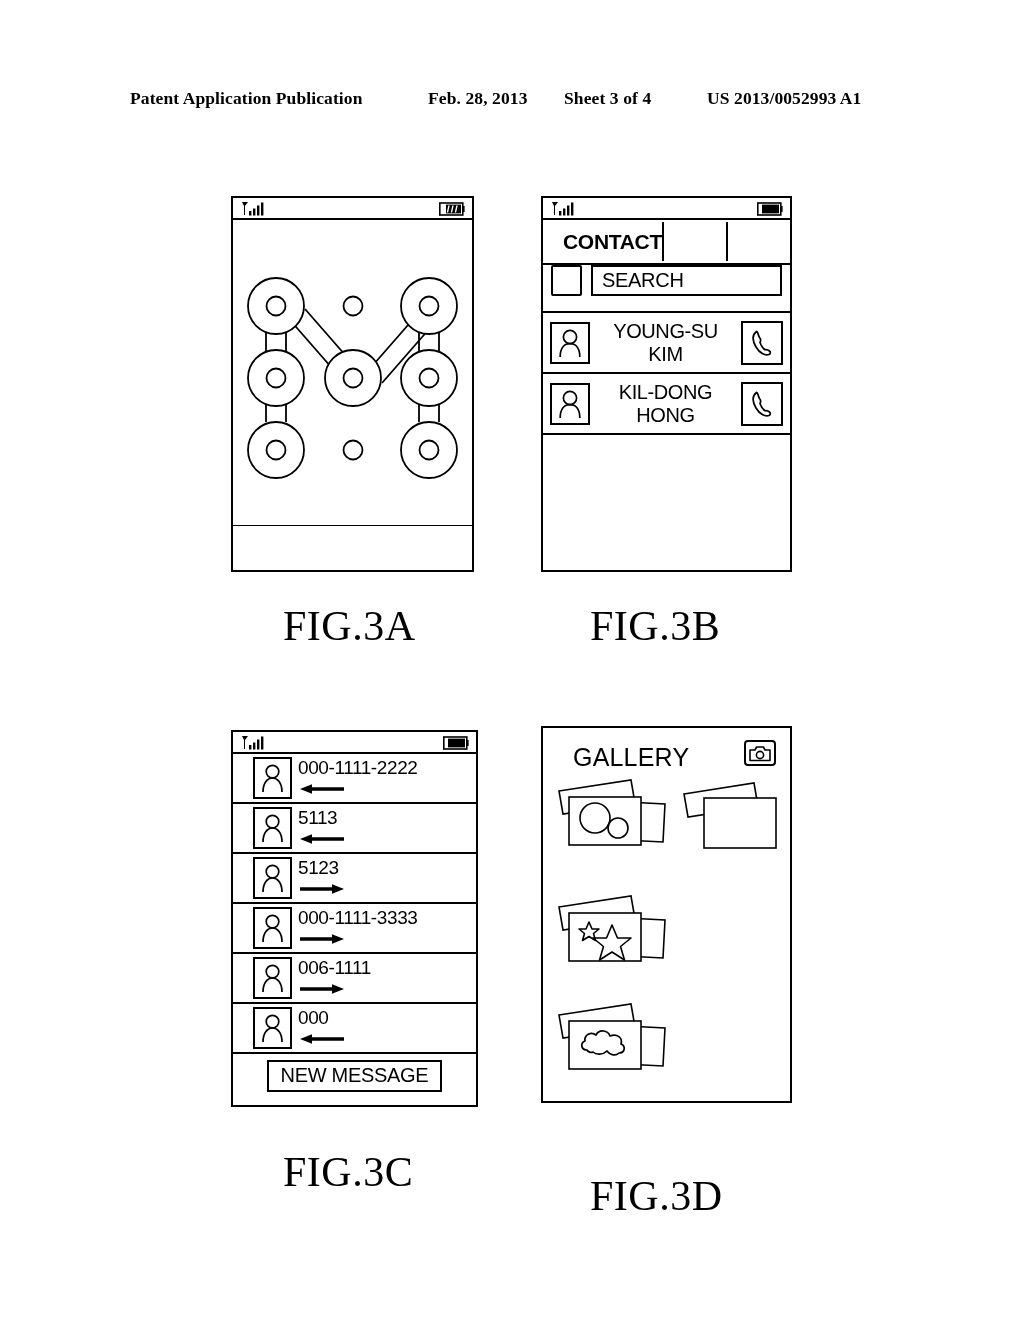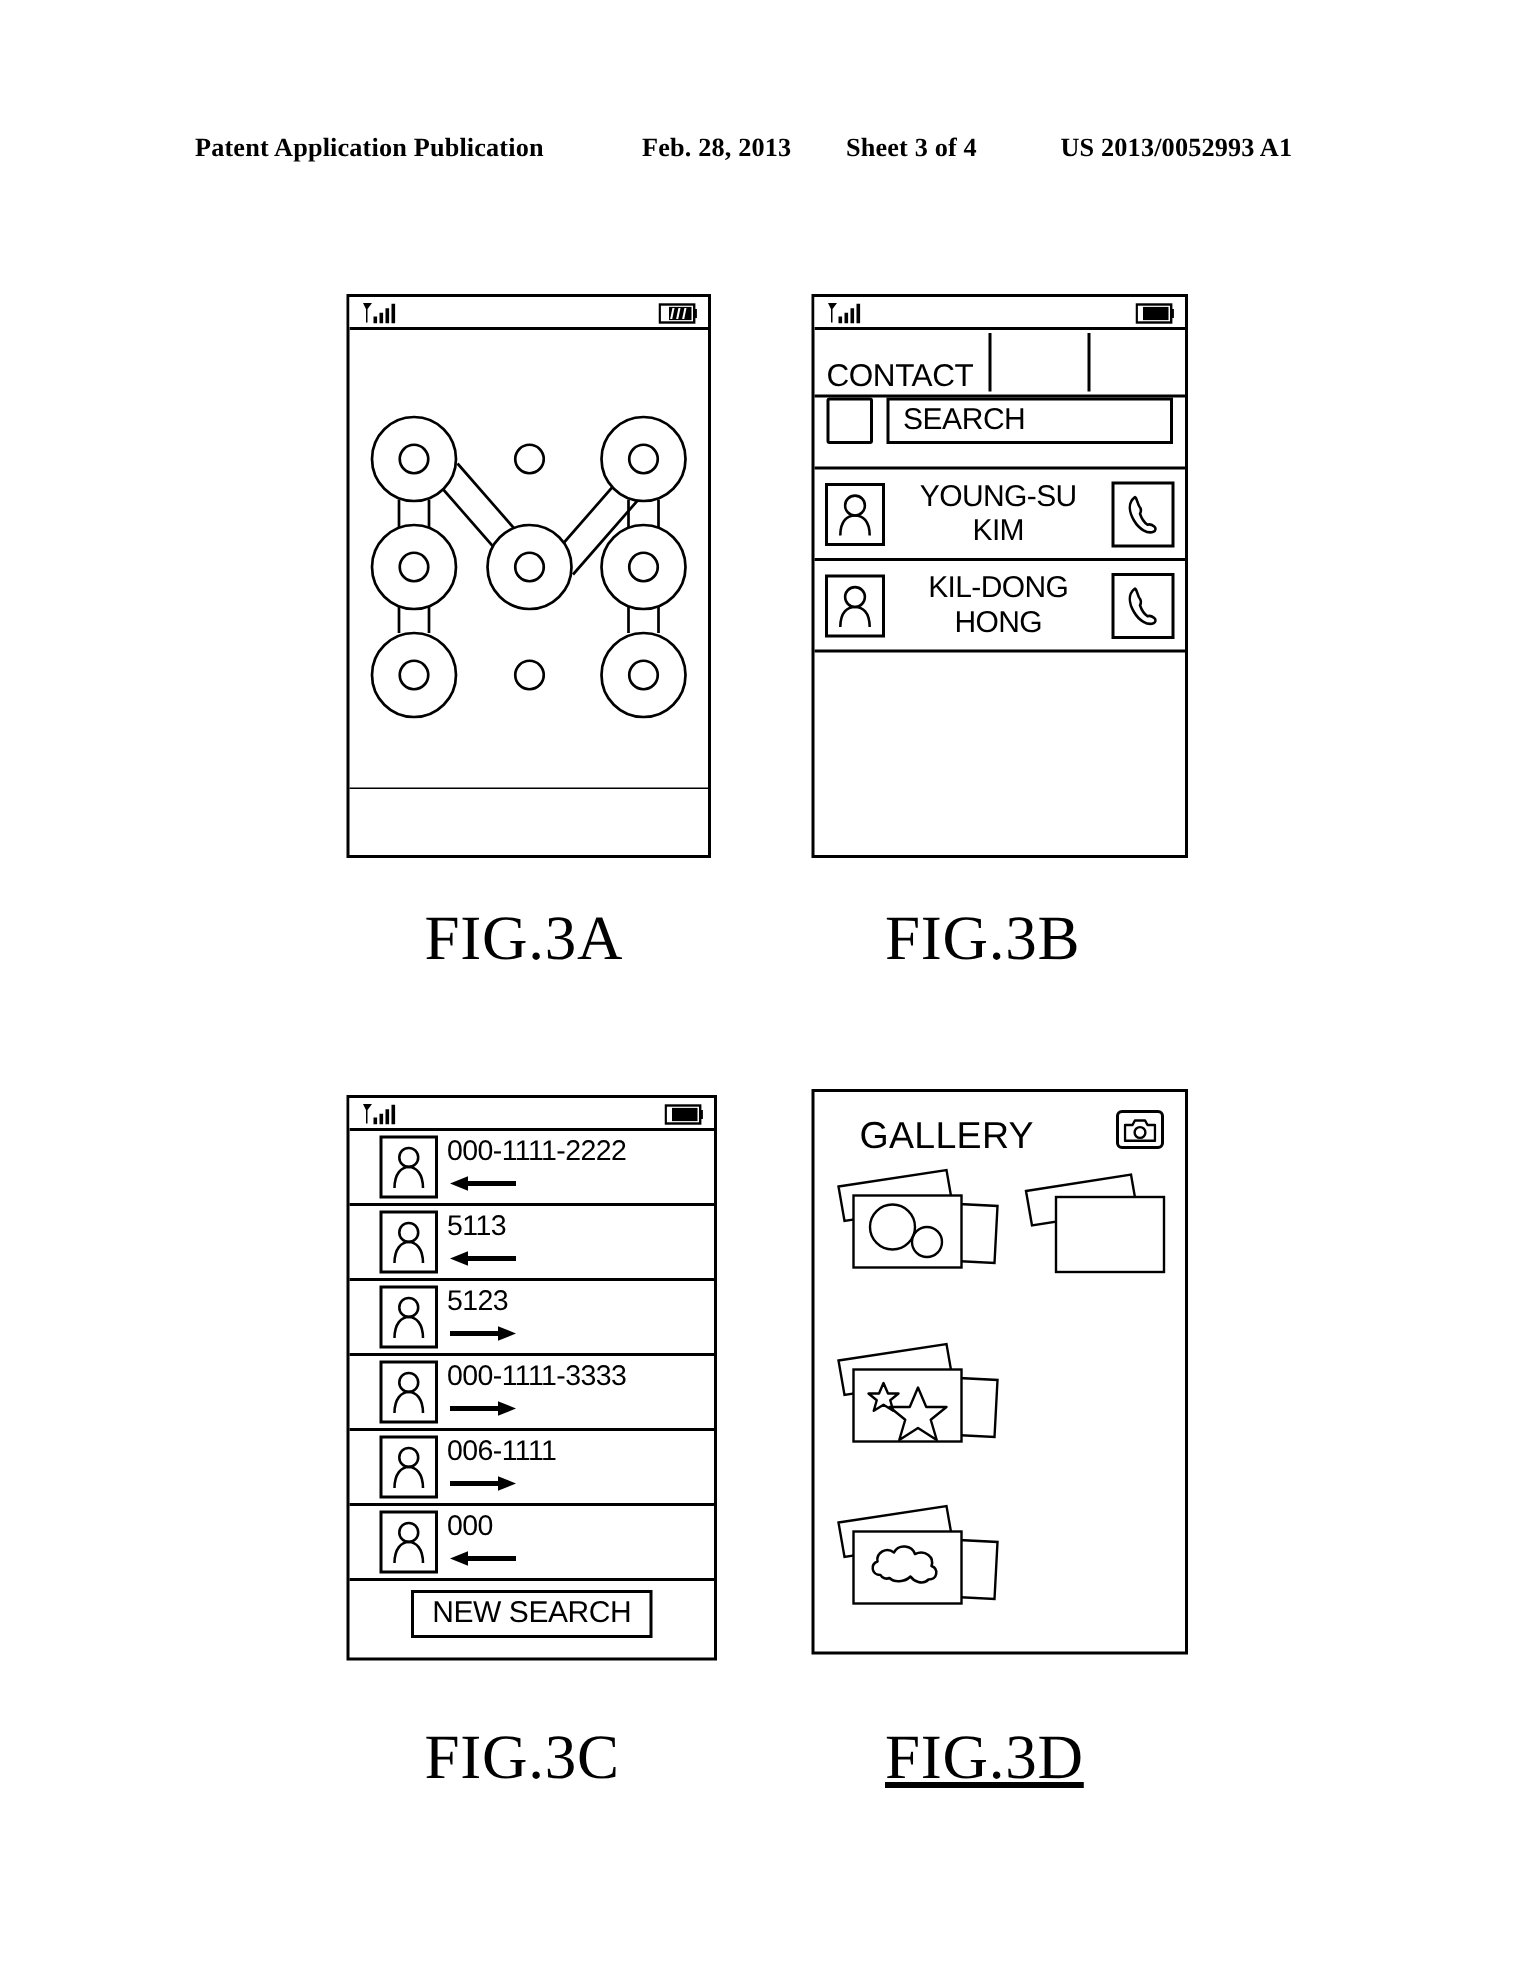--- a/index.html
+++ b/index.html
@@ -39,21 +39,21 @@
   .fig-caption {
     position: absolute;
     font-family: "Liberation Serif", serif;
     font-size: 42px;
     letter-spacing: 0.5px;
     white-space: nowrap;
   }
   #cap-a { left: 283px; top: 602px; }
   #cap-b { left: 590px; top: 602px; }
   #cap-c { left: 283px; top: 1148px; }
-  #cap-d { left: 590px; top: 1148px; text-decoration: underline; }
+  #cap-d { left: 590px; top: 1172px; }
 
   
   .phone {
     position: absolute;
     box-sizing: border-box;
     border: 2px solid #000;
     background: #fff;
   }
   #fig-a { left: 231px; top: 196px; width: 243px; height: 376px; }
   #fig-b { left: 541px; top: 196px; width: 251px; height: 376px; }
@@ -98,22 +98,23 @@
     position: relative;
     height: 45px;
     box-sizing: border-box;
     border-bottom: 2.5px solid #000;
     display: flex;
   }
   .tab {
     position: relative;
     box-sizing: border-box;
     display: flex;
-    align-items: flex-end;
-    padding-left: 8px;
+    align-items: center;
+    padding-left: 20px;
+    font-weight: bold;
   }
   .tab-main { flex: 0 0 47%; }
   .tab-blank { flex: 1 1 auto; }
   .tab-div {
     position: absolute;
     left: 0;
     top: 2px;
     bottom: 2px;
     width: 0;
     border-left: 2px solid #000;
@@ -519,21 +520,21 @@
     <div class="msg-body">
       <span class="msg-num">000</span>
       <svg class="msg-arrow" viewBox="0 0 44 12">
         <path d="M44 6 L10 6" stroke="#000" stroke-width="3.4"></path>
         <path d="M0 6 L12 1.2 L12 10.8 Z" fill="#000"></path>
       </svg>
     </div>
   </div>
 
   <div class="newmsg-bar">
-    <div class="newmsg-btn">NEW SEARCH</div>
+    <div class="newmsg-btn">NEW MESSAGE</div>
   </div>
 </div>
 
 <div class="phone" id="fig-d">
 
   <div class="gallery-title">GALLERY</div>
 
   <div class="cam-box">
     <svg width="22" height="17" viewBox="0 0 22 17">
       <path d="M1 5 L6 5 L7.6 2 L14.4 2 L16 5 L21 5 L21 15.5 L1 15.5 Z" fill="none" stroke="#000" stroke-width="1.6" stroke-linejoin="round"></path>

